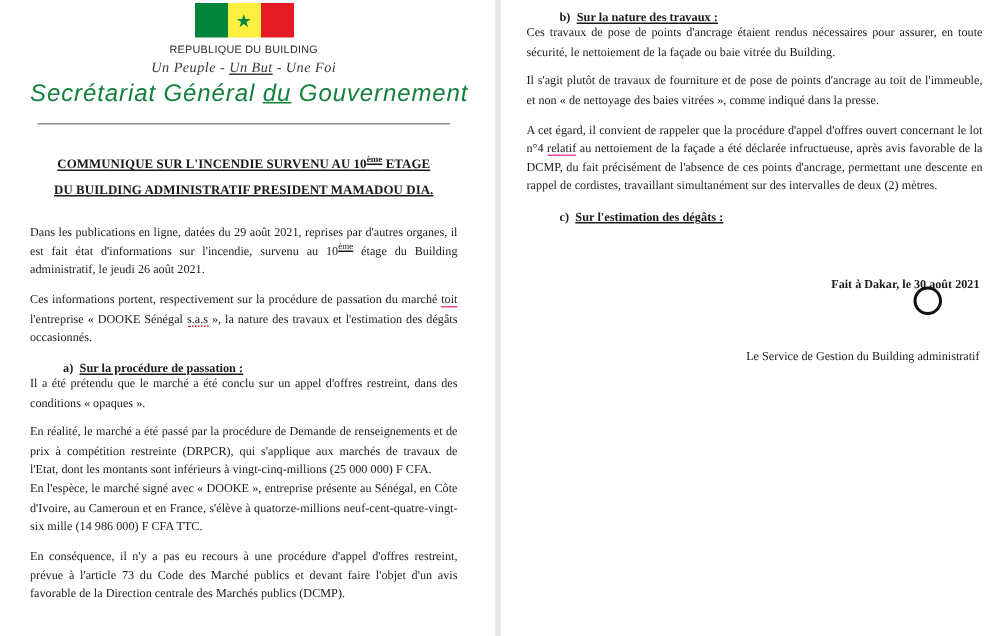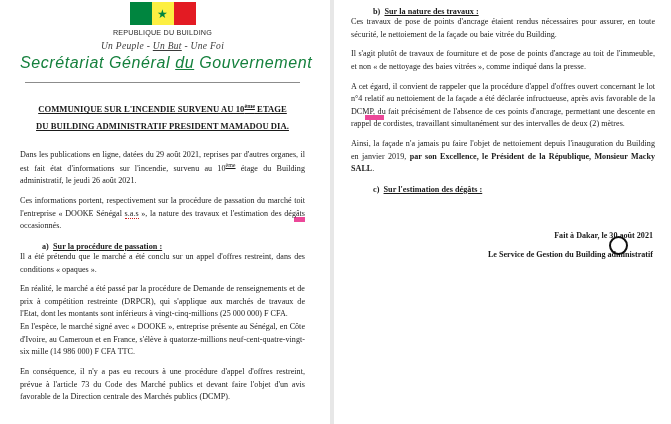--- a/index.html
+++ b/index.html
@@ -139,22 +139,22 @@
   .section-head {
     font-size: 8.2px;
     font-weight: bold;
     margin: 9px 0 0 0;
     padding-left: 22px;
     letter-spacing: 0.02px;
   }
   .section-head .lbl { text-decoration: underline; }
   .after-head { margin-top: 17px; }
   .u-blue {
-    border-bottom: 5px solid #ec4899;
-    padding-bottom: 12px;
+    border-bottom: 1px solid #ec4899;
+    padding-bottom: 0px;
   }
   .u-red {
     border-bottom: 1px dotted #d01919;
     padding-bottom: 0px;
   }
   b.strong { font-weight: bold; }
 
   
   .sig-block {
     margin-top: 30px;
@@ -171,22 +171,22 @@
     position: absolute;
     left: 258px;
     top: 12px;
     width: 15px;
     height: 15px;
     border: 2.2px solid #111;
     border-radius: 50%;
   }
   .sig-service {
     font-size: 8.1px;
-    font-weight: bold;
-    margin-top: 8px;
+    font-weight: normal;
+    margin-top: 36px;
     text-align: right;
     padding-right: 2px;
   }
 </style>
 </head>
 <body>
 
 <div class="page">
 
   <div class="col col-left">
@@ -225,21 +225,20 @@
 
   <div class="col-divider"></div>
 
   <div class="col col-right">
 
     <div class="section-head" style="margin-top:7px"><span>b)</span>&nbsp;&nbsp;<span class="lbl">Sur la nature des travaux :</span></div>
 
     <p class="body">Ces travaux de pose de points d'ancrage étaient rendus nécessaires pour assurer, en toute sécurité, le nettoiement de la façade ou baie vitrée du Building.</p>
     <p class="body after-head">Il s'agit plutôt de travaux de fourniture et de pose de points d'ancrage au toit de l'immeuble, et non « de nettoyage des baies vitrées », comme indiqué dans la presse.</p>
     <p class="body"><span>A cet égard, il convient de rappeler que la procédure d'appel d'offres ouvert concernant le lot n°4 </span><span class="u-blue">relatif</span><span> au nettoiement de la façade a été déclarée infructueuse, après avis favorable de la DCMP, du fait précisément de l'absence de ces points d'ancrage, permettant une descente en rappel de cordistes, travaillant simultanément sur des intervalles de deux (2) mètres.</span></p>
-    <p class="body"><span>Ainsi, la façade n'a jamais pu faire l'objet de nettoiement depuis l'inauguration du Building en janvier 2019, </span><b class="strong">par son Excellence, le Président de la République, Monsieur Macky SALL</b><span>.</span></p>
 
     <div class="section-head"><span>c)</span>&nbsp;&nbsp;<span class="lbl">Sur l'estimation des dégâts :</span></div>
 
 
     <div class="sig-block">
       <span class="sig-date">Fait à Dakar, le 30 août 2021</span>
       <span class="sig-mark"></span>
     </div>
     <div class="sig-service">Le Service de Gestion du Building administratif</div>
   </div>

